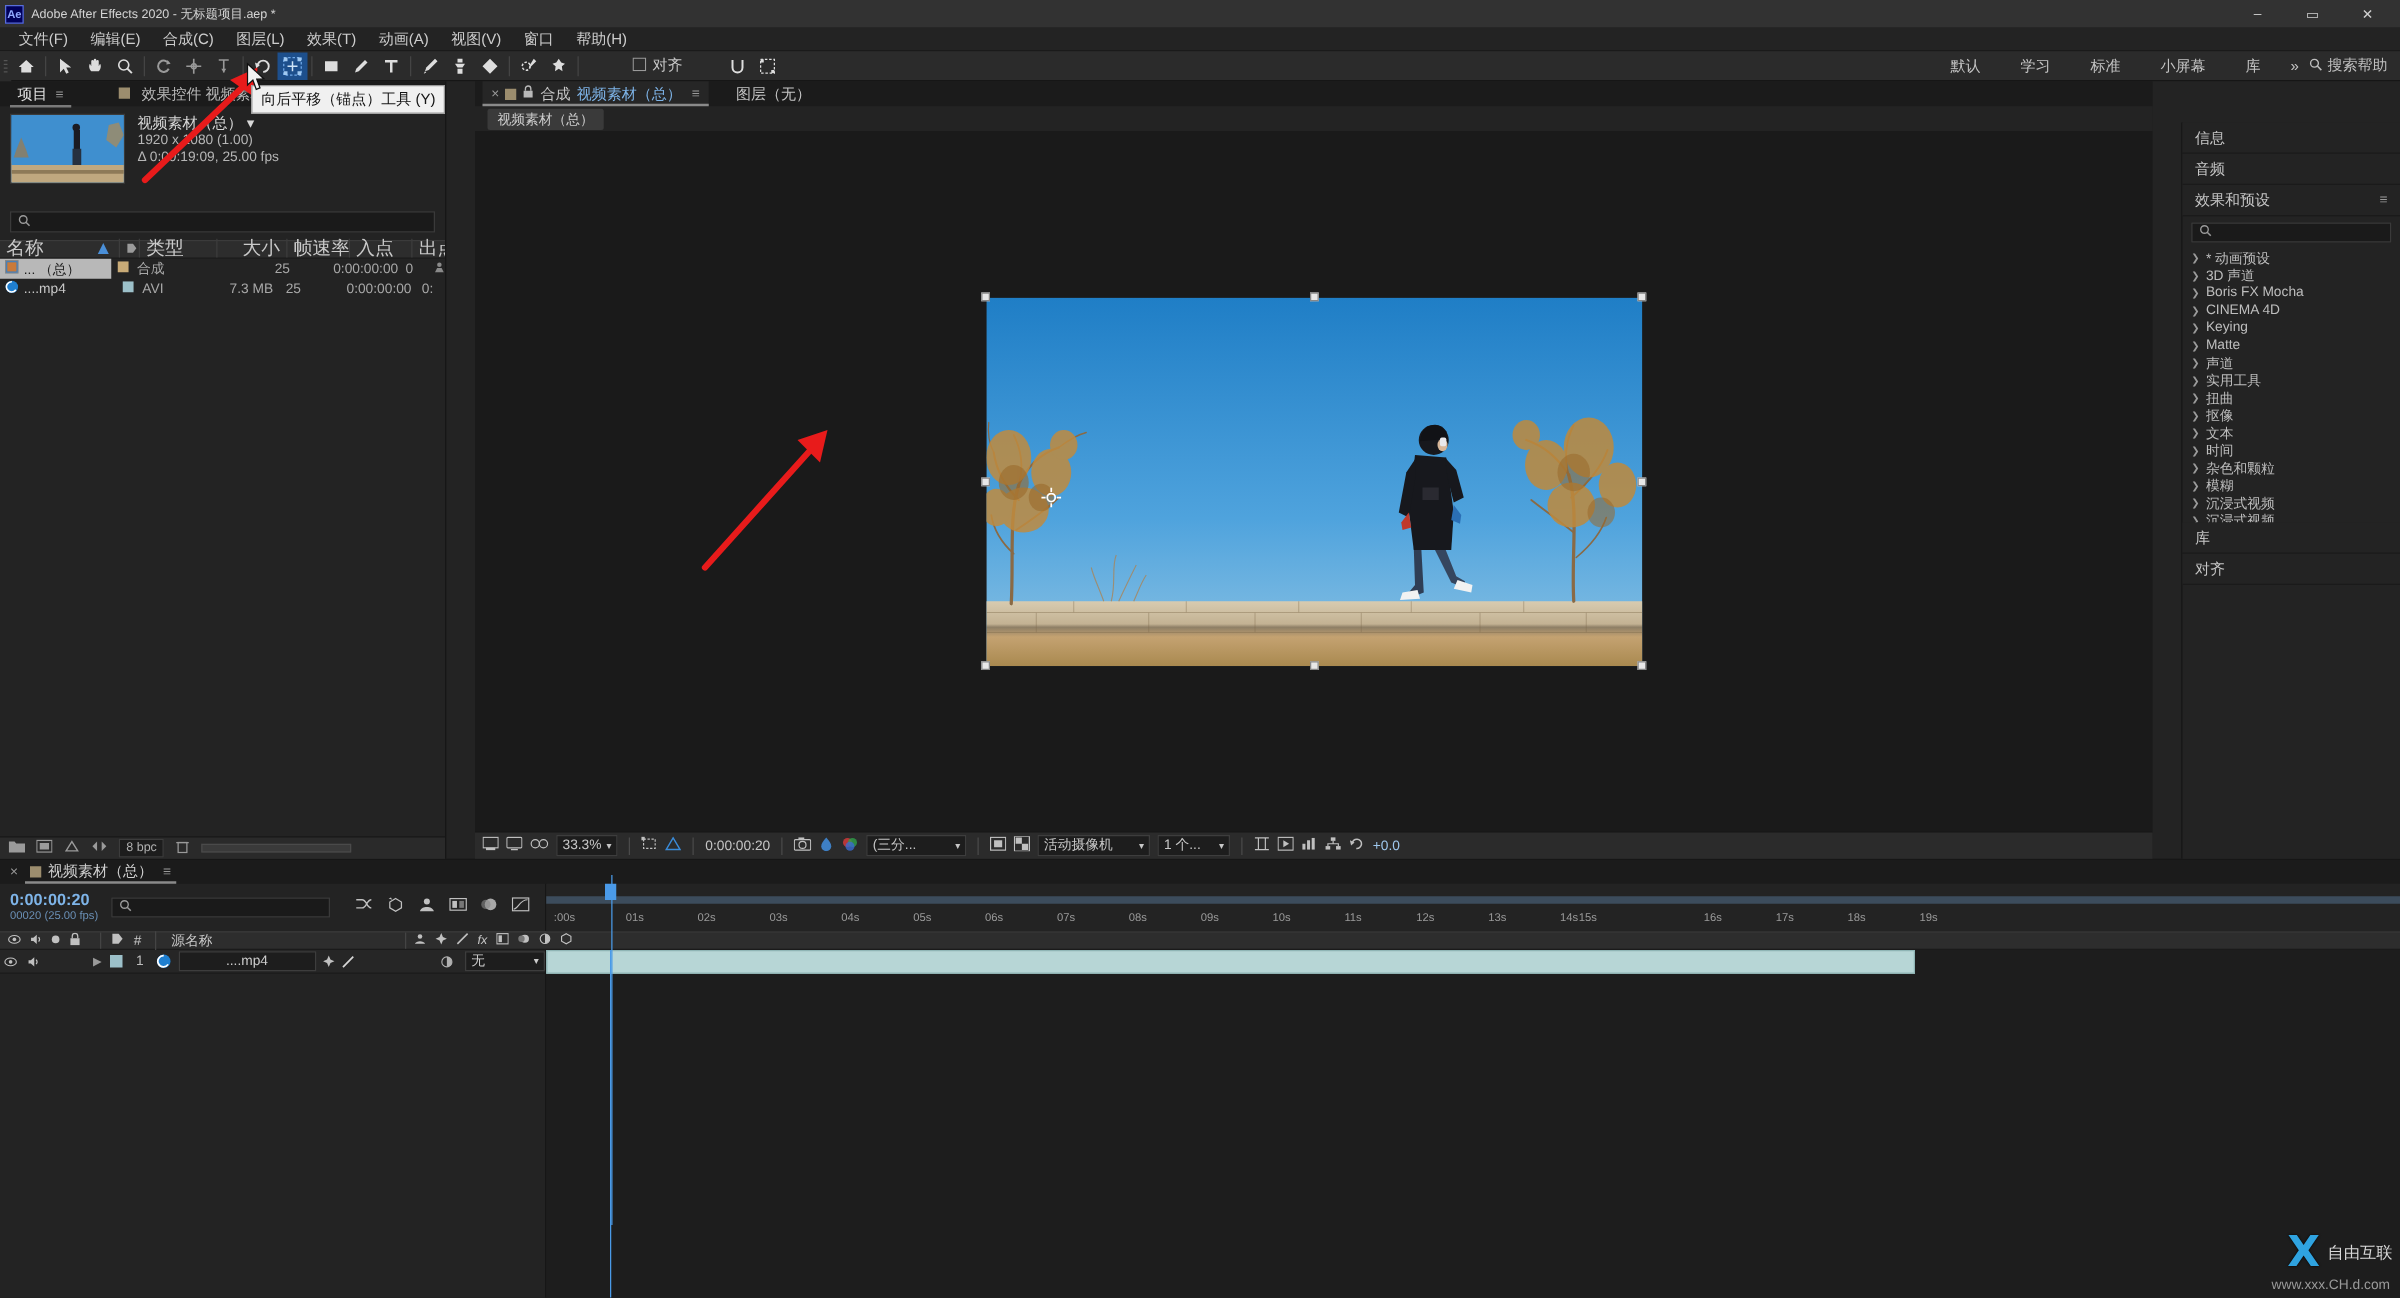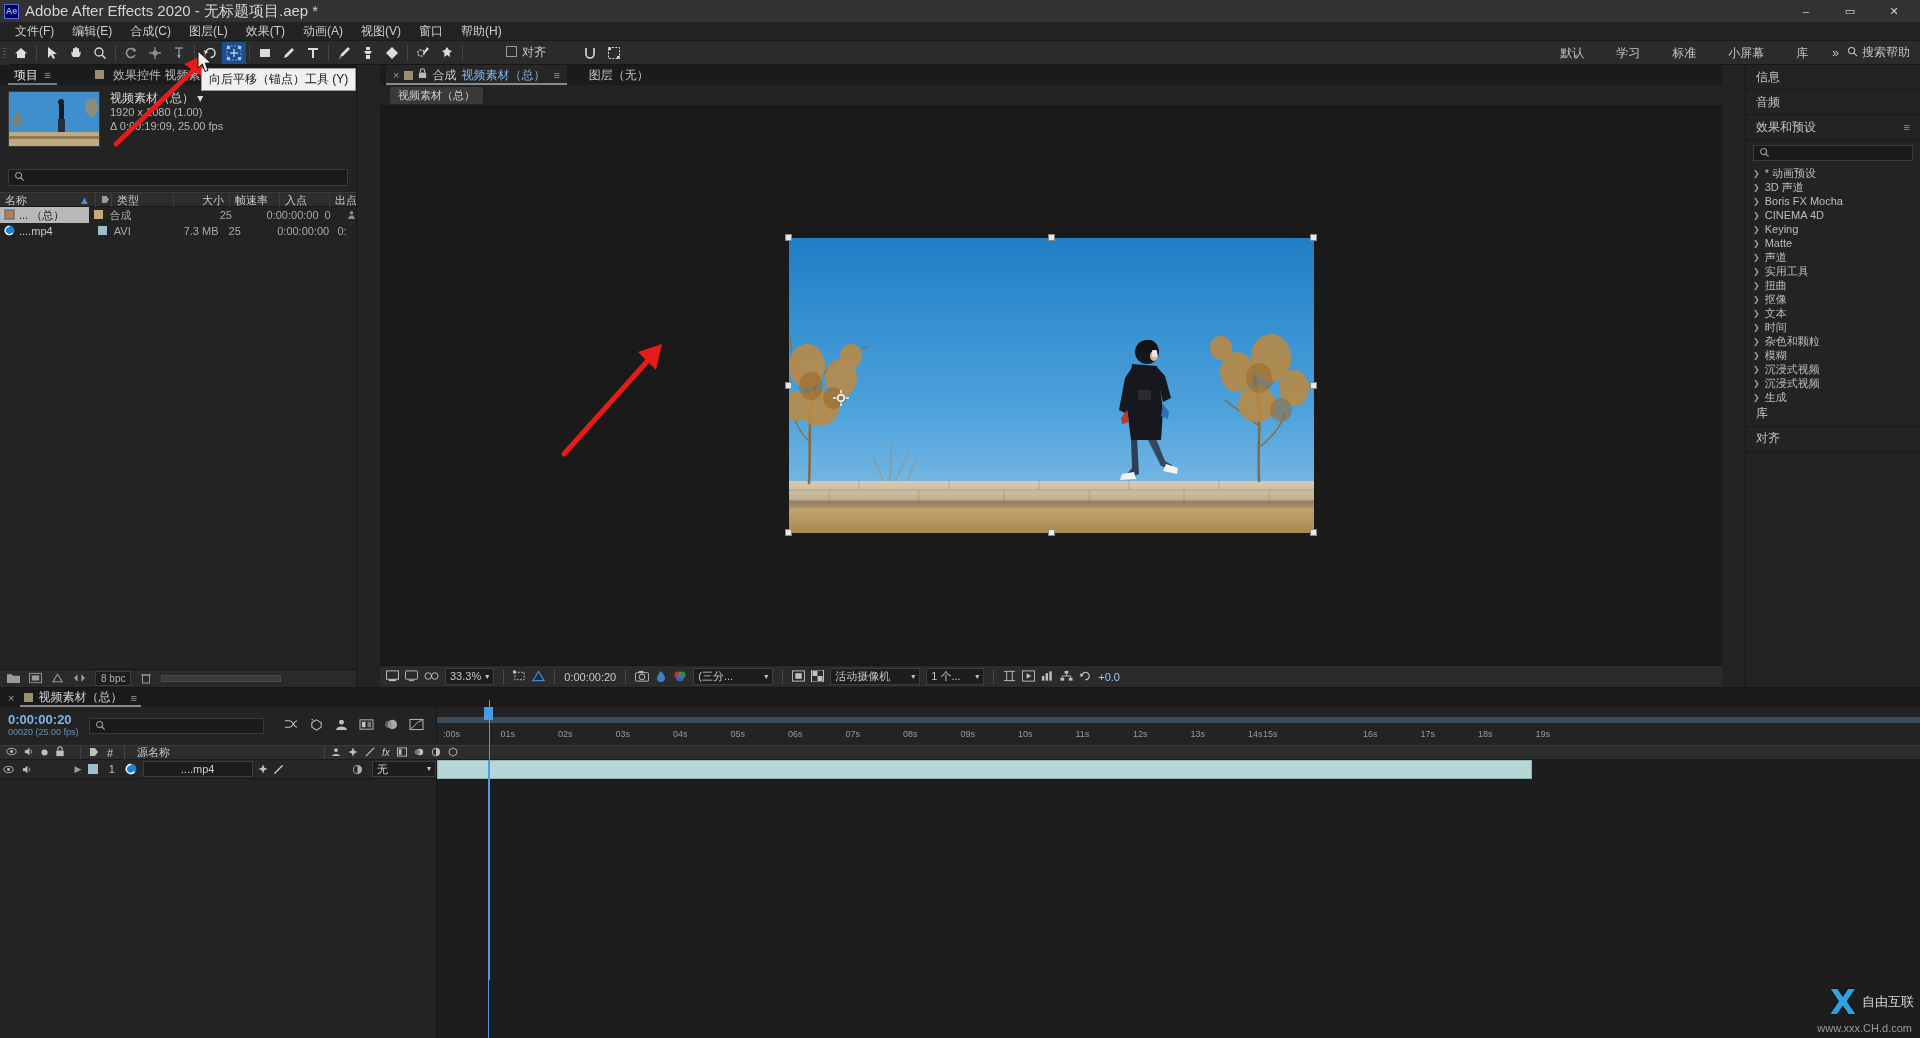--- a/index.html
+++ b/index.html
@@ -4,21 +4,21 @@
 <style>
   * { box-sizing: border-box; margin:0; padding:0; }
   html,body{ width:1920px; height:1038px; overflow:hidden; background:#1e1e1e;
     font-family:"Liberation Sans","DejaVu Sans",sans-serif; color:#c8c8c8; }
   .app{ position:relative; width:1920px; height:1038px; background:#232323; }
 
   
   .titlebar{ height:22px; background:#323232; display:flex; align-items:center; padding:0 4px; }
   .ae-logo{ width:15px;height:15px;background:#00005b;border:1px solid #5a6fd8;color:#8fa8ff;
     font-size:9px;font-weight:bold;display:flex;align-items:center;justify-content:center;margin-right:6px;}
-  .title-text{ font-size:15px;color:#d4d4d4; }
+  .title-text{ font-size:10px;color:#d4d4d4; }
   .win-btns{ margin-left:auto; display:flex; }
   .win-btn{ width:44px;height:22px;display:flex;align-items:center;justify-content:center;
     font-size:11px;color:#d0d0d0; }
 
   
   .menubar{ height:19px; background:#232323; display:flex; align-items:center; padding-left:6px;
     border-bottom:1px solid #1a1a1a; }
   .menu-item{ font-size:12px; color:#cdcdcd; padding:0 9px; line-height:19px; }
 
   
@@ -47,43 +47,43 @@
 
   
   .redarrow{ position:absolute; z-index:55; pointer-events:none; }
 
   
   .body-row{ display:flex; height:622px;gap:23px; }
   .left-col{ width:357px; background:#232323; border-right:1px solid #161616;
     display:flex; flex-direction:column; }
   .center-col{ flex:1; background:#1f1f1f; display:flex; flex-direction:column; }
   .right-col{ width:175px; background:#232323; border-left:1px solid #161616;
-    display:flex; flex-direction:column; }
+    display:flex; flex-direction:column;margin-top:33px; }
 
   
   .tabstrip{ height:20px; background:#1b1b1b; display:flex; align-items:center; padding-left:8px; gap:4px; }
   .ptab{ font-size:12px; color:#b9b9b9; padding:0 6px; line-height:20px; position:relative; }
   .ptab.sel{ color:#e2e2e2; }
   .ptab.sel:after{ content:""; position:absolute; left:0; right:0; bottom:0; height:2px; background:#7a7a7a; }
   .ham{ font-size:11px; color:#9a9a9a; margin-left:3px; }
   .sqicon{ width:9px;height:9px;background:#9c8d6e;display:inline-block;margin-right:6px; }
 
   
   .proj-head{ display:flex; padding:6px 8px 4px 8px; gap:10px; height:78px; }
   .thumb{ width:92px;height:56px;border:1px solid #3a3a3a;position:relative;overflow:hidden;
     background:linear-gradient(to bottom,#2f7fc4 0%,#55a6df 55%,#9fc7df 70%,#c9ae86 73%,#b49a74 100%); }
   .proj-meta{ font-size:11px; color:#b6b6b6; line-height:14px; }
   .proj-meta .nm{ color:#d8d8d8; font-size:12px; }
   .proj-search{ margin:6px 8px; height:17px; background:#1a1a1a; border:1px solid #3a3a3a;
     display:flex; align-items:center; padding:0 5px; }
   .proj-search .mag{ color:#9a9a9a; font-size:11px; }
 
   
-  .tbl-head{ height:15px; background:#2d2d2d; display:flex; align-items:flex-start;
-    font-size:11px; color:#cacaca; border-top:1px solid #3b3b3b; border-bottom:1px solid #1a1a1a; }
+  .tbl-head{ height:15px; background:#2d2d2d; display:flex; align-items:flex-end;
+    font-size:15px; color:#cacaca; border-top:1px solid #3b3b3b; border-bottom:1px solid #1a1a1a; }
   .th{ padding:0 5px; border-right:1px solid #3d3d3d; line-height:15px; overflow:hidden; white-space:nowrap; }
   .row{ height:16px; display:flex; align-items:center; font-size:11px; }
   .row.sel .cname{ background:#b8b8b8; color:#1d1d1d; }
   .cname{ display:flex; align-items:center; gap:4px; padding:0 4px; height:16px; }
   .cell{ padding:0 5px; color:#a8a8a8; line-height:16px; white-space:nowrap; overflow:hidden;}
   .proj-list{ flex:1; background:#232323; }
   .proj-foot{ height:18px; background:#2a2a2a; display:flex; align-items:center; gap:9px;
     padding:0 7px; border-top:1px solid #171717; font-size:11px; color:#b0b0b0; }
   .bpc{ background:#1d1d1d; border:1px solid #3c3c3c; padding:0 5px; font-size:10px; line-height:13px; }
   .minibar{ width:120px;height:7px;background:#3a3a3a;border:1px solid #4a4a4a; }

